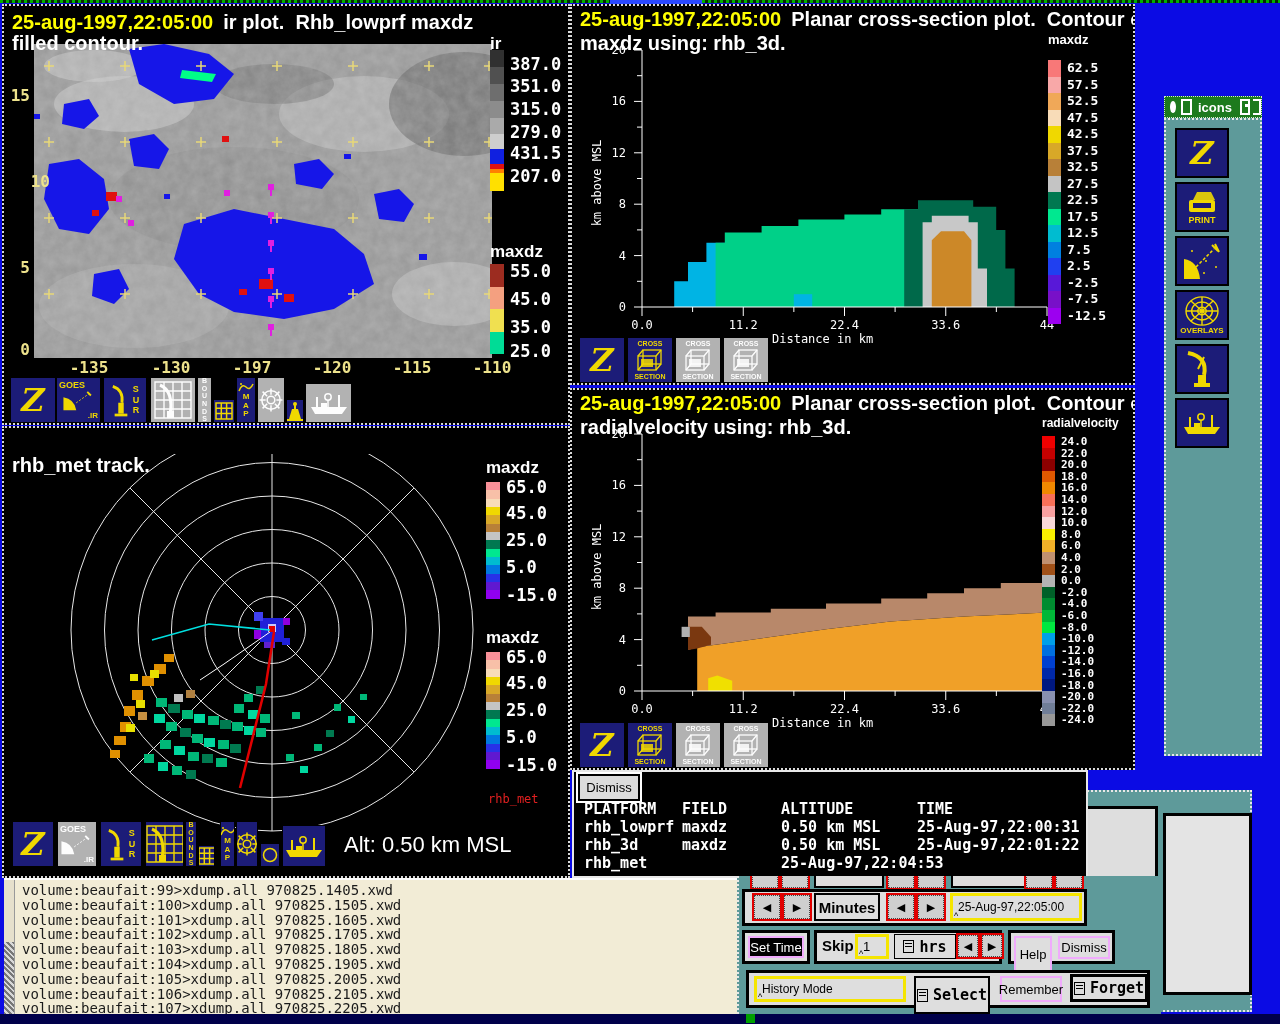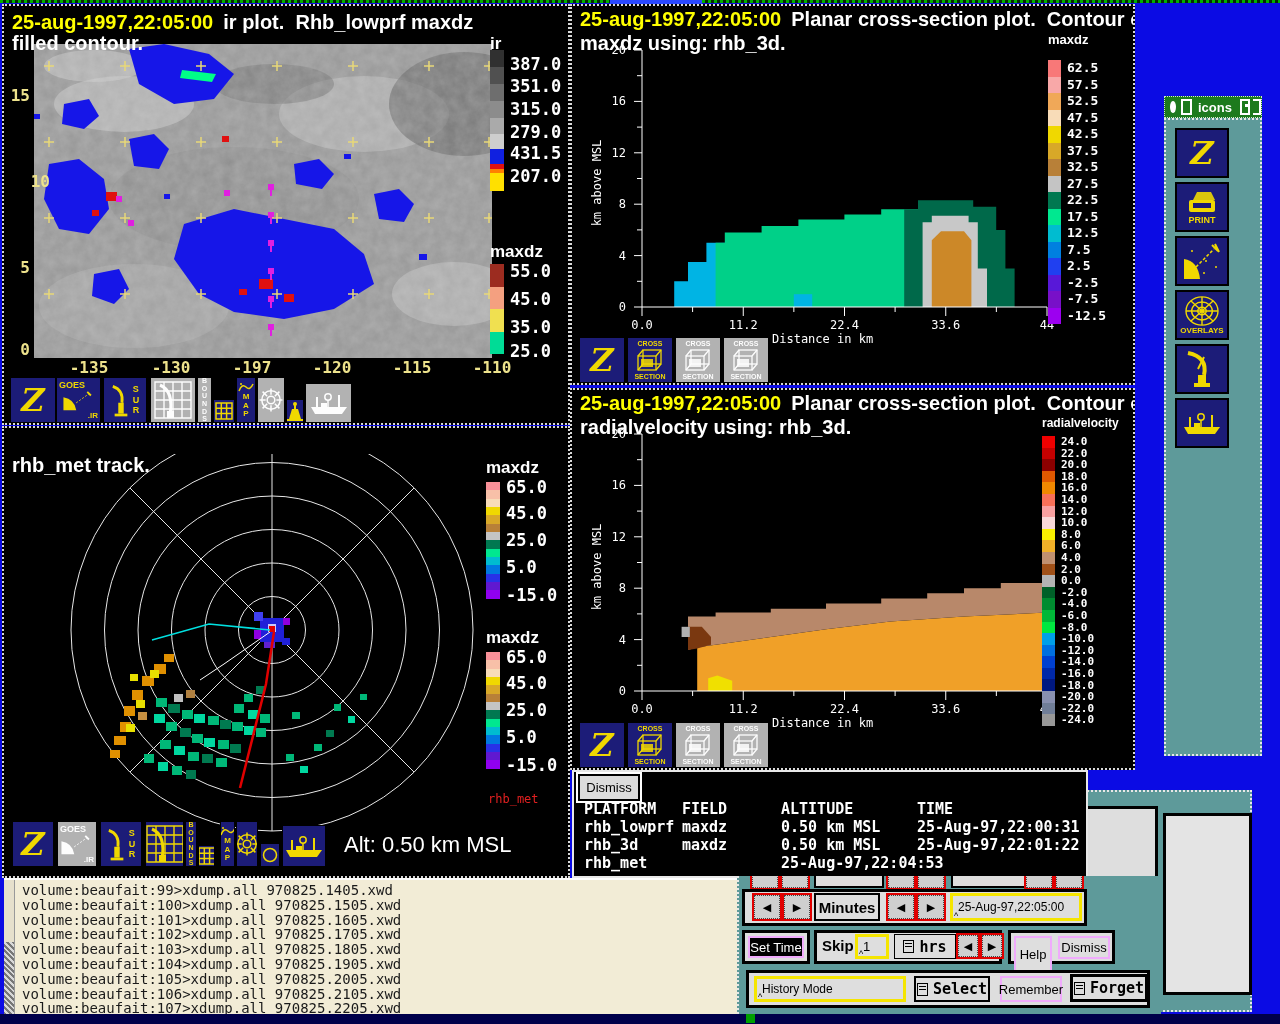--- a/index.html
+++ b/index.html
@@ -806,21 +806,21 @@
         <span>hrs</span>
       </div>
     <div class="arw" style="left:219px;top:59px;width:20px;height:22px;">◀</div>
     <div class="arw" style="left:243px;top:59px;width:20px;height:22px;">▶</div>
     <div class="panelbox" style="left:269px;top:54px;width:107px;height:34px;"></div>
     <div class="rbtn" style="left:275px;top:60px;width:38px;height:36px;">Help</div>
     <div class="rbtn" style="left:319px;top:60px;width:52px;height:23px;">Dismiss</div>
 
     <div class="panelbox" style="left:7px;top:94px;width:404px;height:38px;"></div>
     <div class="yfield" style="left:15px;top:100px;width:152px;height:26px;font-size:12px;">History Mode</div>
-    <div class="pbtn" style="left:175px;top:100px;width:76px;height:26px;font-size:15px;font-family:'DejaVu Sans Mono',monospace;">
+    <div class="pbtn" style="left:175px;top:100px;width:76px;height:38px;font-size:15px;font-family:'DejaVu Sans Mono',monospace;">
         <span class="mi"></span>
         <span>Select</span>
       </div>
     <div class="rbtn" style="left:261px;top:100px;width:62px;height:26px;">Remember</div>
     <div class="pbtn" style="left:331px;top:98px;width:78px;height:28px;border-width:3px;font-size:15px;font-family:'DejaVu Sans Mono',monospace;">
         <span class="mi"></span>
         <span>Forget</span>
       </div>
   </div>
 

